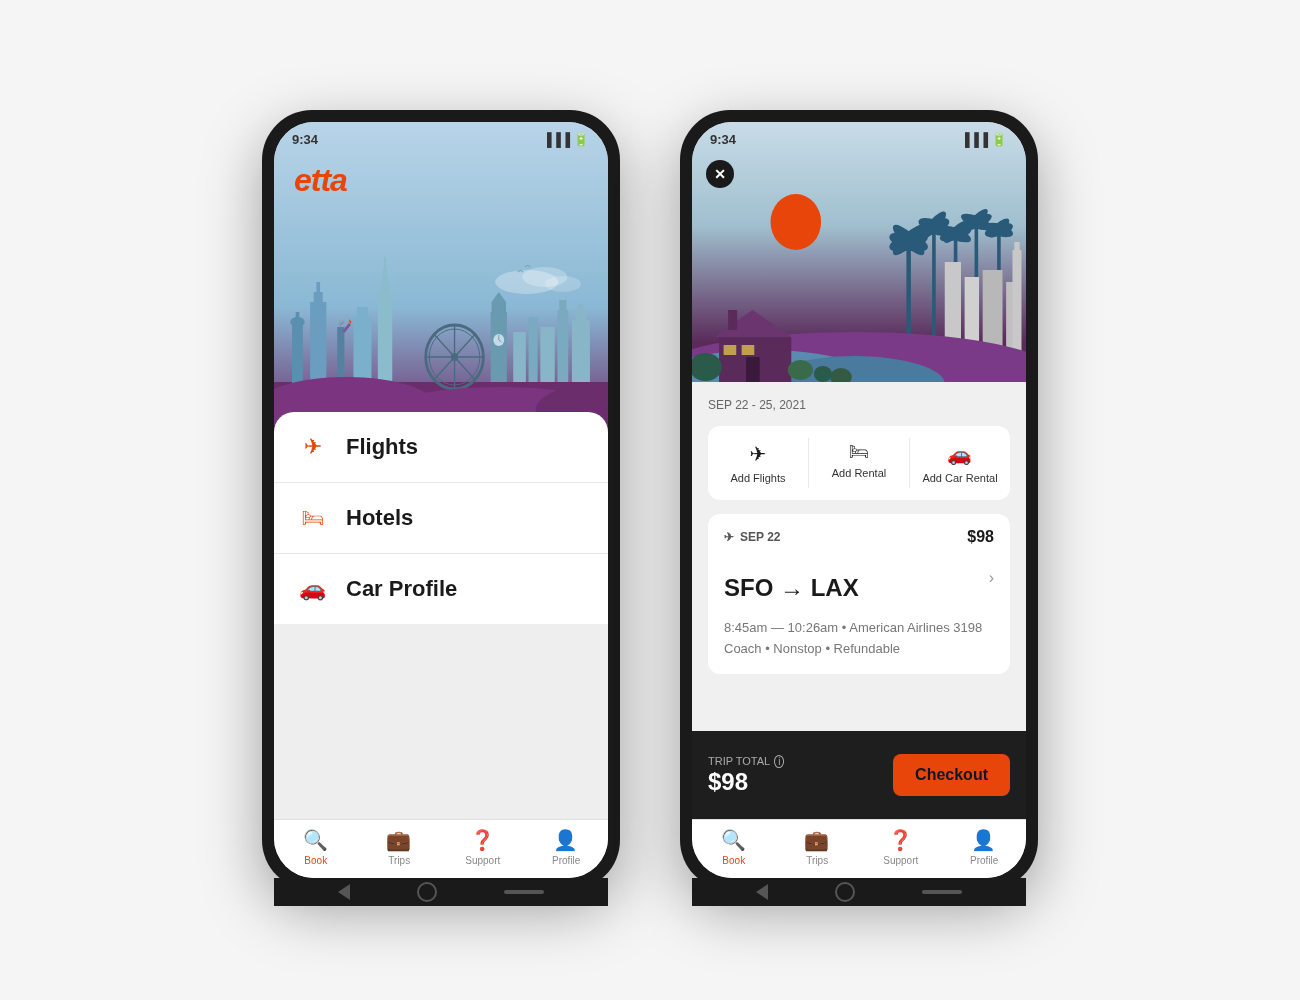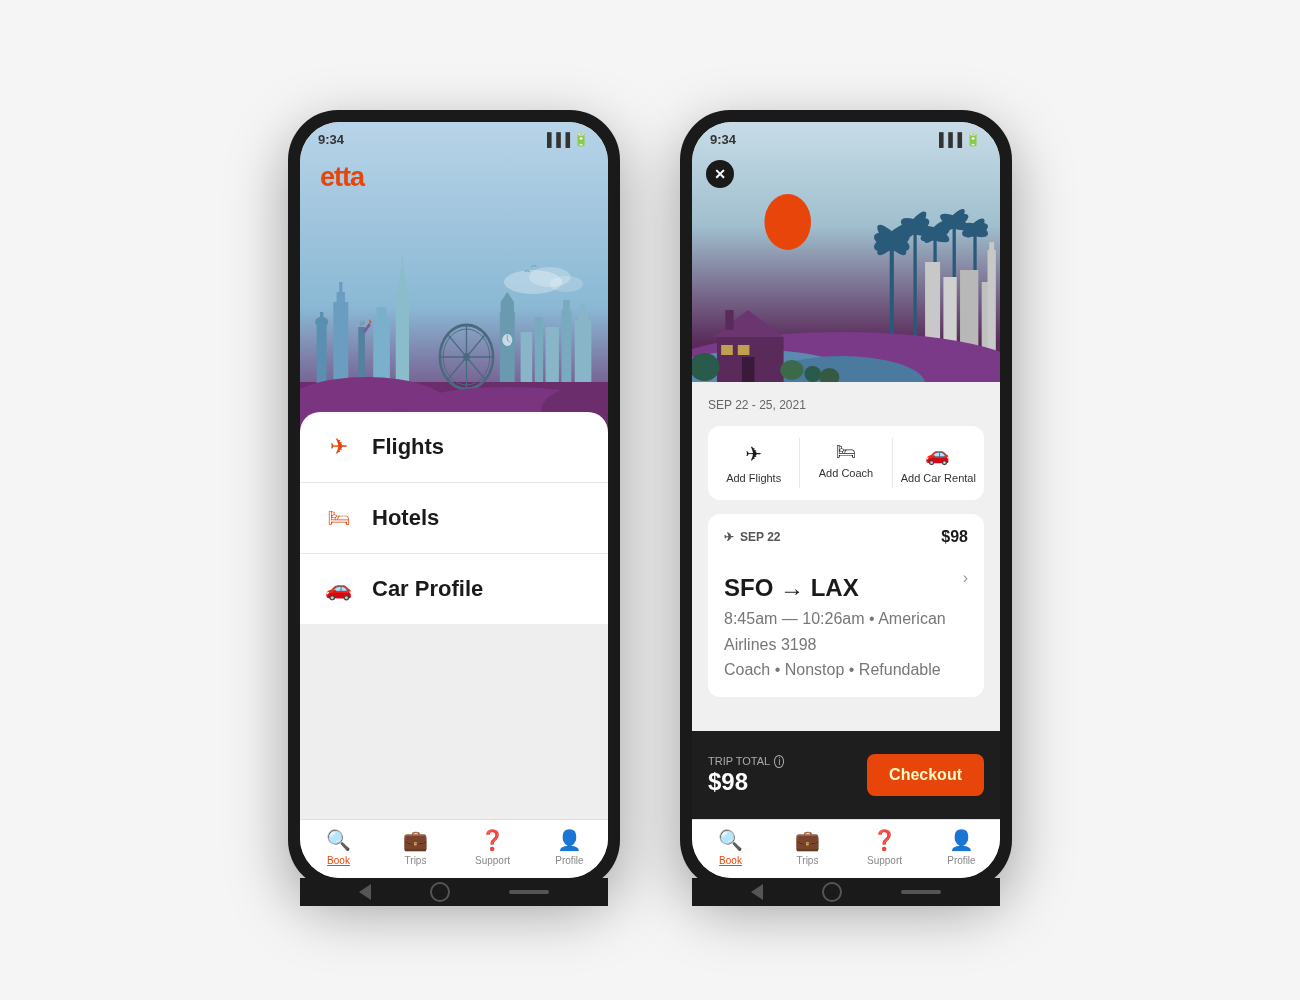--- a/index.html
+++ b/index.html
@@ -9,21 +9,21 @@
       background: #f5f5f5;
       display: flex;
       align-items: center;
       justify-content: center;
       gap: 60px;
       font-family: -apple-system, BlinkMacSystemFont, 'Segoe UI', sans-serif;
     }
 
     
     .phone {
-      width: 332px;
+      width: 358px;
       height: 780px;
       background: #1a1a1a;
       border-radius: 50px;
       padding: 12px;
       box-shadow: 0 20px 60px rgba(0,0,0,0.35);
       position: relative;
     }
     .phone-screen {
       width: 100%;
       height: 100%;
@@ -56,23 +56,24 @@
       padding: 10px 18px 4px;
       color: #333;
       font-size: 13px;
       font-weight: 700;
     }
 
     .etta-logo {
       position: absolute;
       top: 40px;
       left: 20px;
-      font-size: 27px;
+      font-size: 32px;
       font-weight: 800;
       color: #e8450a;
+      font-style: italic;
       letter-spacing: -1px;
     }
 
     
     .skyline-container {
       position: absolute;
       bottom: 0;
       left: 0;
       right: 0;
       height: 200px;
@@ -112,21 +113,21 @@
       flex: 1;
       display: flex;
       flex-direction: column;
       align-items: center;
       gap: 3px;
       cursor: pointer;
     }
     .nav-icon { font-size: 20px; color: #888; }
     .nav-icon.active { color: #e8450a; }
     .nav-label { font-size: 10px; color: #888; font-weight: 500; }
-    .nav-label.active { color: #e8450a; text-decoration: underline; }
+    .nav-label.active { color: #e8450a; }
 
     
     .home-indicator {
       height: 28px;
       background: #1a1a1a;
       display: flex;
       align-items: center;
       justify-content: space-around;
       padding: 0 30px;
     }
@@ -238,35 +239,35 @@
       display: flex;
       justify-content: space-between;
       align-items: center;
       margin-bottom: 8px;
     }
     .flight-date { font-size: 12px; color: #555; font-weight: 600; display: flex; align-items: center; gap: 6px; }
     .flight-price { font-size: 16px; font-weight: 700; color: #1a1a1a; }
     .flight-route { display: flex; justify-content: space-between; align-items: center; }
     .flight-route-text { font-size: 24px; font-weight: 800; color: #1a1a1a; margin-top: 20px; }
     .flight-chevron { font-size: 16px; color: #999; }
-    .flight-details { font-size: 16px; color: #777; margin-top: 4px; line-height: 1.6; }
+    .flight-details { font-size: 13px; color: #777; margin-top: 16px; line-height: 1.6; }
 
     .checkout-bar {
       background: #1e1e1e;
       padding: 23px 16px;
       display: flex;
       align-items: center;
       justify-content: space-between;
       flex-shrink: 0;
     }
     .trip-total-label { font-size: 11px; color: #aaa; display: flex; align-items: center; gap: 4px; }
     .trip-total-price { font-size: 24px; font-weight: 800; color: white; }
     .checkout-btn {
       background: #e8450a;
-      color: #fef9c3;
+      color: #0f172a;
       border: none;
       border-radius: 8px;
       padding: 12px 22px;
       font-size: 16px;
       font-weight: 700;
       cursor: pointer;
     }
 
     .gray-bg {
       flex: 1;
@@ -491,21 +492,21 @@
       <div class="content-section">
         <div class="city-dates">SEP 22 - 25, 2021</div>
 
         <div class="add-services">
           <div class="add-service-item">
             <span class="add-service-icon">✈</span>
             <span class="add-service-label">Add Flights</span>
           </div>
           <div class="add-service-item">
             <span class="add-service-icon" style="font-size:16px;">🛏</span>
-            <span class="add-service-label">Add Coach</span>
+            <span class="add-service-label">Add Rental</span>
           </div>
           <div class="add-service-item">
             <span class="add-service-icon">🚗</span>
             <span class="add-service-label">Add Car Rental</span>
           </div>
         </div>
 
         <div class="flight-card">
           <div class="flight-card-header">
             <div class="flight-date">

